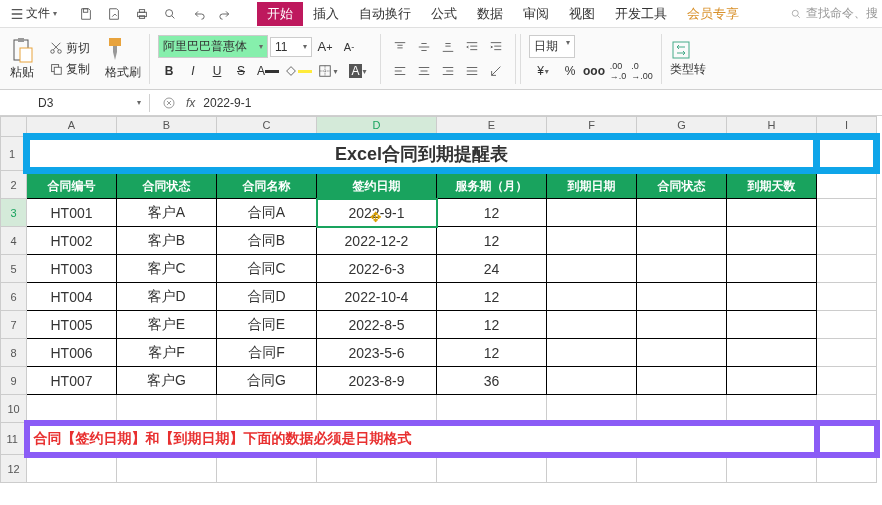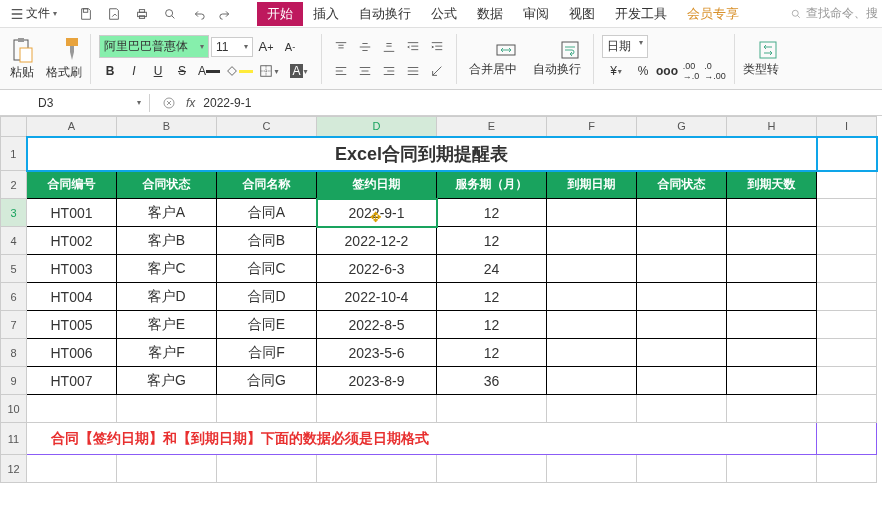--- a/index.html
+++ b/index.html
@@ -9,42 +9,42 @@
 .qat{display:flex;align-items:center;gap:6px;padding:0 4px}
 .qat svg{width:14px;height:14px}
 .tabs{display:flex;align-items:center;gap:0;margin-left:8px}
 .tab{padding:3px 10px;cursor:pointer;font-size:13px}
 .tab.active{background:#be185d;color:#fff;border-radius:0}
 .search-box{margin-left:auto;color:#999;font-size:12px;display:flex;align-items:center;gap:4px}
 .ribbon{display:flex;align-items:center;height:62px;border-bottom:1px solid #d0d0d0;padding:2px 6px;gap:4px;background:#fafafa}
 .rgroup{display:flex;flex-direction:column;justify-content:center;gap:2px;padding:0 4px;height:100%}
 .rgroup.row{flex-direction:row;align-items:center}
 .sep{width:1px;height:50px;background:#ddd}
-.paste-btn{display:flex;flex-direction:column;align-items:flex-end;cursor:pointer;padding:2px 4px}
+.paste-btn{display:flex;flex-direction:column;align-items:flex-start;cursor:pointer;padding:2px 4px}
 .small-btn{display:flex;align-items:center;gap:3px;padding:1px 3px;cursor:pointer;font-size:12px}
 .font-sel{border:1px solid #ccc;padding:2px 4px;font-size:12px;width:110px;display:flex;justify-content:space-between;align-items:center;background:#86efac}
 .size-sel{border:1px solid #ccc;padding:2px 4px;font-size:12px;width:42px;display:flex;justify-content:space-between;align-items:center;background:#fff}
 .btn-row{display:flex;gap:2px;align-items:center}
 .ico-btn{width:22px;height:22px;display:flex;align-items:center;justify-content:center;cursor:pointer;border-radius:2px}
 .ico-btn.w{width:28px}
 .dd{font-size:8px;color:#666;margin-left:1px}
 .namebox-row{display:flex;align-items:center;height:26px;border-bottom:1px solid #d0d0d0;background:#fff}
 .namebox{width:120px;border-right:1px solid #d0d0d0;padding:2px 8px;margin-left:30px;display:flex;justify-content:space-between;align-items:center}
 .fx-area{display:flex;align-items:center;gap:6px;padding:0 8px;flex:1}
 .fx-val{flex:1;padding:2px}
 .grid-wrap{position:relative;overflow:hidden}
 .grid{border-collapse:collapse;table-layout:fixed}
 .grid th,.grid td{border:1px solid #ccc;text-align:center;font-size:12px;height:28px;background:#fff}
 .grid .colhdr{background:#f0f0f0;font-weight:normal;height:20px;font-size:11px;color:#555}
 .grid .rowhdr{background:#f0f0f0;width:26px;font-size:11px;color:#555;font-weight:normal}
 .grid .corner{background:#f0f0f0;width:26px;height:20px}
-.grid .title-row td{font-size:18px;font-weight:bold;height:34px;border:2px solid #0ea5e9}
+.grid .title-row td{font-size:18px;font-weight:bold;height:34px;border:7px solid #0ea5e9}
 .grid .hdr{background:#19a35e;color:#fff;font-weight:bold;border:1px solid #000;font-size:12px}
 .grid .cell{border:1px solid #000;font-size:14px}
-.grid .note td{color:#e83030;font-weight:bold;text-align:left;padding-left:24px;font-size:14px;border:1px solid #8b5cf6;height:32px}
+.grid .note td{color:#e83030;font-weight:bold;text-align:left;padding-left:4px;font-size:14px;border:6px solid #8b5cf6;height:32px}
 .active-cell{outline:2px solid #19a35e;outline-offset:-1px;position:relative}
 .cursor-ico{position:absolute;left:50%;top:50%;transform:translate(-50%,-4px);color:#d9a000;font-size:14px}
 .colhdr.active,.rowhdr.active{background:#d4ead9;color:#19a35e}
 .fmt-sel{border:1px solid #ccc;padding:2px 4px;width:46px;display:flex;justify-content:space-between;background:#fff;font-size:12px}
 </style>
 </head>
 <body>
 
 <div class="menubar">
   <div class="menu-btn">
@@ -113,20 +113,37 @@
 
 <div class="ribbon">
   <div class="paste-btn">
     <svg width="24" height="28" viewBox="0 0 24 28">
         <rect x="4" y="4" width="14" height="20" fill="none" stroke="#555"></rect>
         <rect x="8" y="2" width="6" height="4" fill="#999"></rect>
         <rect x="10" y="12" width="12" height="14" fill="#fff" stroke="#e8a33d"></rect>
       </svg>
     <span>粘贴</span>
   </div>
+  <div class="rgroup">
+    <div class="small-btn">
+        <svg width="14" height="14" viewBox="0 0 16 16">
+          <circle cx="4" cy="12" r="2" fill="none" stroke="#555"></circle>
+          <circle cx="12" cy="12" r="2" fill="none" stroke="#555"></circle>
+          <path d="M5 10L13 2M11 10L3 2" stroke="#555"></path>
+        </svg>
+        <span>剪切</span>
+      </div>
+    <div class="small-btn">
+        <svg width="14" height="14" viewBox="0 0 16 16">
+          <rect x="3" y="3" width="8" height="8" fill="none" stroke="#555"></rect>
+          <rect x="6" y="6" width="8" height="8" fill="#fff" stroke="#555"></rect>
+        </svg>
+        <span>复制</span>
+      </div>
+  </div>
   <div class="paste-btn">
     <svg width="20" height="28" viewBox="0 0 20 28">
         <rect x="4" y="2" width="12" height="8" fill="#e8a33d"></rect>
         <path d="M8 10v6l2 8 2-8v-6" fill="#999"></path>
       </svg>
     <span>格式刷</span>
   </div>
   <div class="sep"></div>
   <div class="rgroup">
     <div class="btn-row">
@@ -225,36 +242,20 @@
           </svg>
         </div>
       <div class="ico-btn">
           <svg width="14" height="14" viewBox="0 0 16 16">
             <path d="M3 13L13 3M3 8v5h5" stroke="#555" fill="none"></path>
           </svg>
         </div>
     </div>
   </div>
   <div class="sep"></div>
-  <div class="rgroup row" style="gap:8px">
-    <div class="paste-btn">
-      <svg width="22" height="22" viewBox="0 0 22 22">
-          <rect x="2" y="6" width="18" height="10" fill="none" stroke="#555"></rect>
-          <path d="M6 11h10M8 9l-2 2 2 2M14 9l2 2-2 2" stroke="#4a8" fill="none"></path>
-        </svg>
-      <span>合并居中</span>
-    </div>
-    <div class="paste-btn">
-      <svg width="22" height="22" viewBox="0 0 22 22">
-          <rect x="3" y="3" width="16" height="16" fill="none" stroke="#555"></rect>
-          <path d="M6 8h10M6 11h7a2 2 0 0 1 0 4h-2m0 0l2-2m-2 2l2 2" stroke="#4a8" fill="none"></path>
-        </svg>
-      <span>自动换行</span>
-    </div>
-  </div>
   <div class="sep"></div>
   <div class="rgroup">
     <div class="fmt-sel">
         <span>日期</span>
         <span class="dd">▾</span>
       </div>
     <div class="btn-row">
       <div class="ico-btn w">¥<span class="dd">▾</span></div>
       <div class="ico-btn">%</div>
       <div class="ico-btn">

